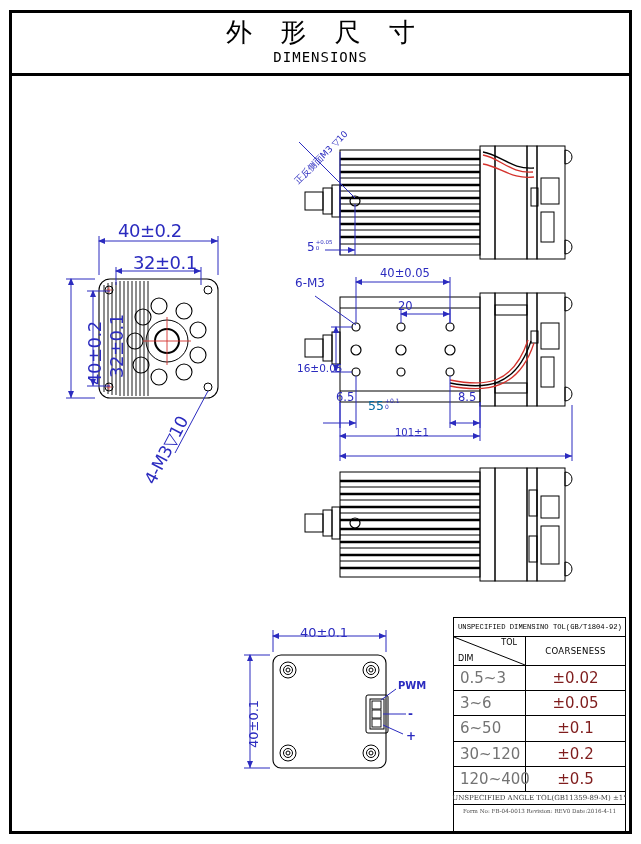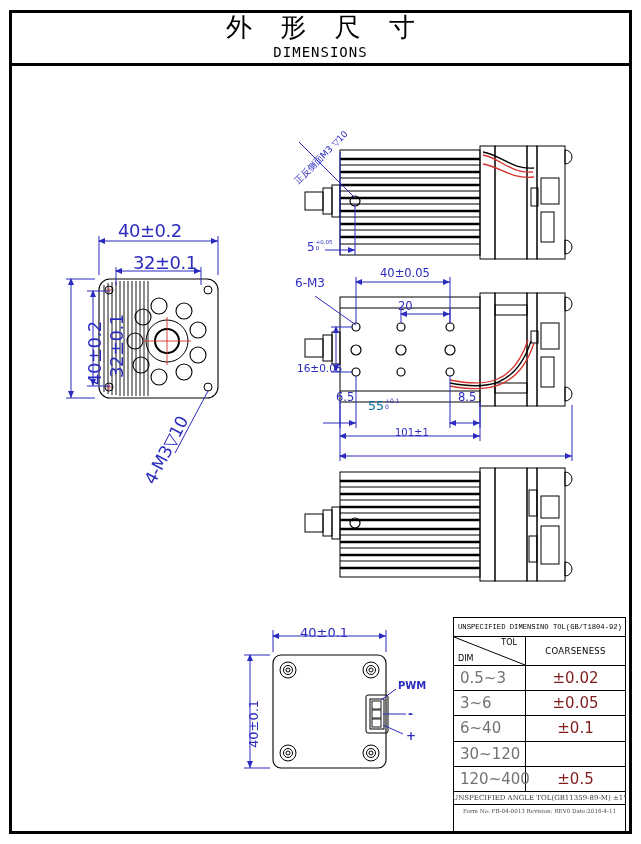--- a/index.html
+++ b/index.html
@@ -9,21 +9,21 @@
     color:#000;
   }
   #sheet{position:absolute;left:0;top:0;width:641px;height:844px;}
 
   
   .frame-outer{
     position:absolute;left:9px;top:10px;width:623px;height:824px;
     border:3px solid #000;box-sizing:border-box;
   }
   .title-band{
-    position:absolute;left:9px;top:10px;width:623px;height:56px;
+    position:absolute;left:9px;top:10px;width:623px;height:66px;
     border-bottom:3px solid #000;box-sizing:border-box;
     display:flex;flex-direction:column;align-items:center;justify-content:center;
   }
   .title-cn{
     font-family:"DejaVu Sans", sans-serif;
     font-size:26px;letter-spacing:10px;line-height:1;font-weight:400;
     padding-left:10px;
   }
   .title-en{
     font-family:"DejaVu Sans Mono", monospace;
@@ -554,25 +554,26 @@
 
     <div class="tt-row">
       <div class="c1">0.5~3</div>
       <div class="c2">±0.02</div>
     </div>
     <div class="tt-row">
       <div class="c1">3~6</div>
       <div class="c2">±0.05</div>
     </div>
     <div class="tt-row">
-      <div class="c1">6~40</div>
+      <div class="c1">6~50</div>
       <div class="c2">±0.1</div>
     </div>
     <div class="tt-row">
       <div class="c1">30~120</div>
+      <div class="c2">±0.2</div>
     </div>
     <div class="tt-row">
       <div class="c1">120~400</div>
       <div class="c2">±0.5</div>
     </div>
 
     <div class="tt-note">UNSPECIFIED ANGLE TOL(GB11359-89-M) ±1°</div>
     <div class="tt-foot">Form No: FB-04-0013 Revision: REV0   Date:2016-4-11</div>
   </div>
 

